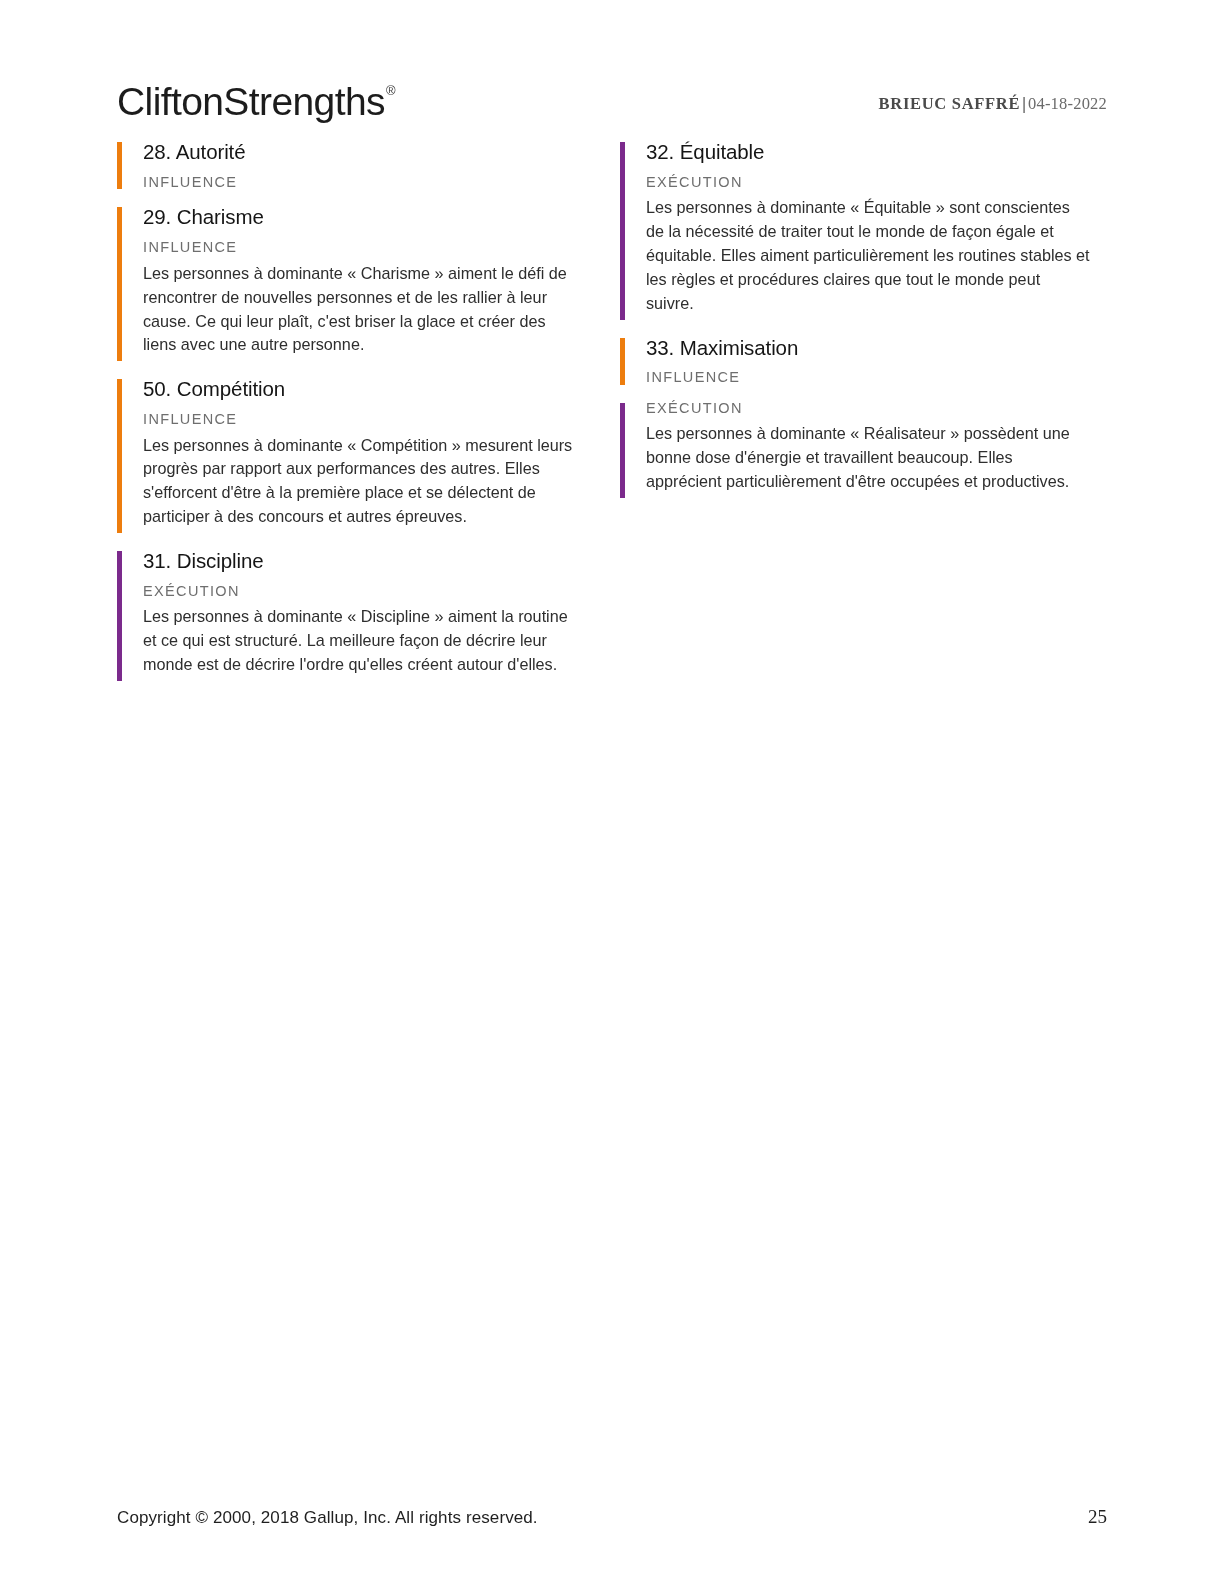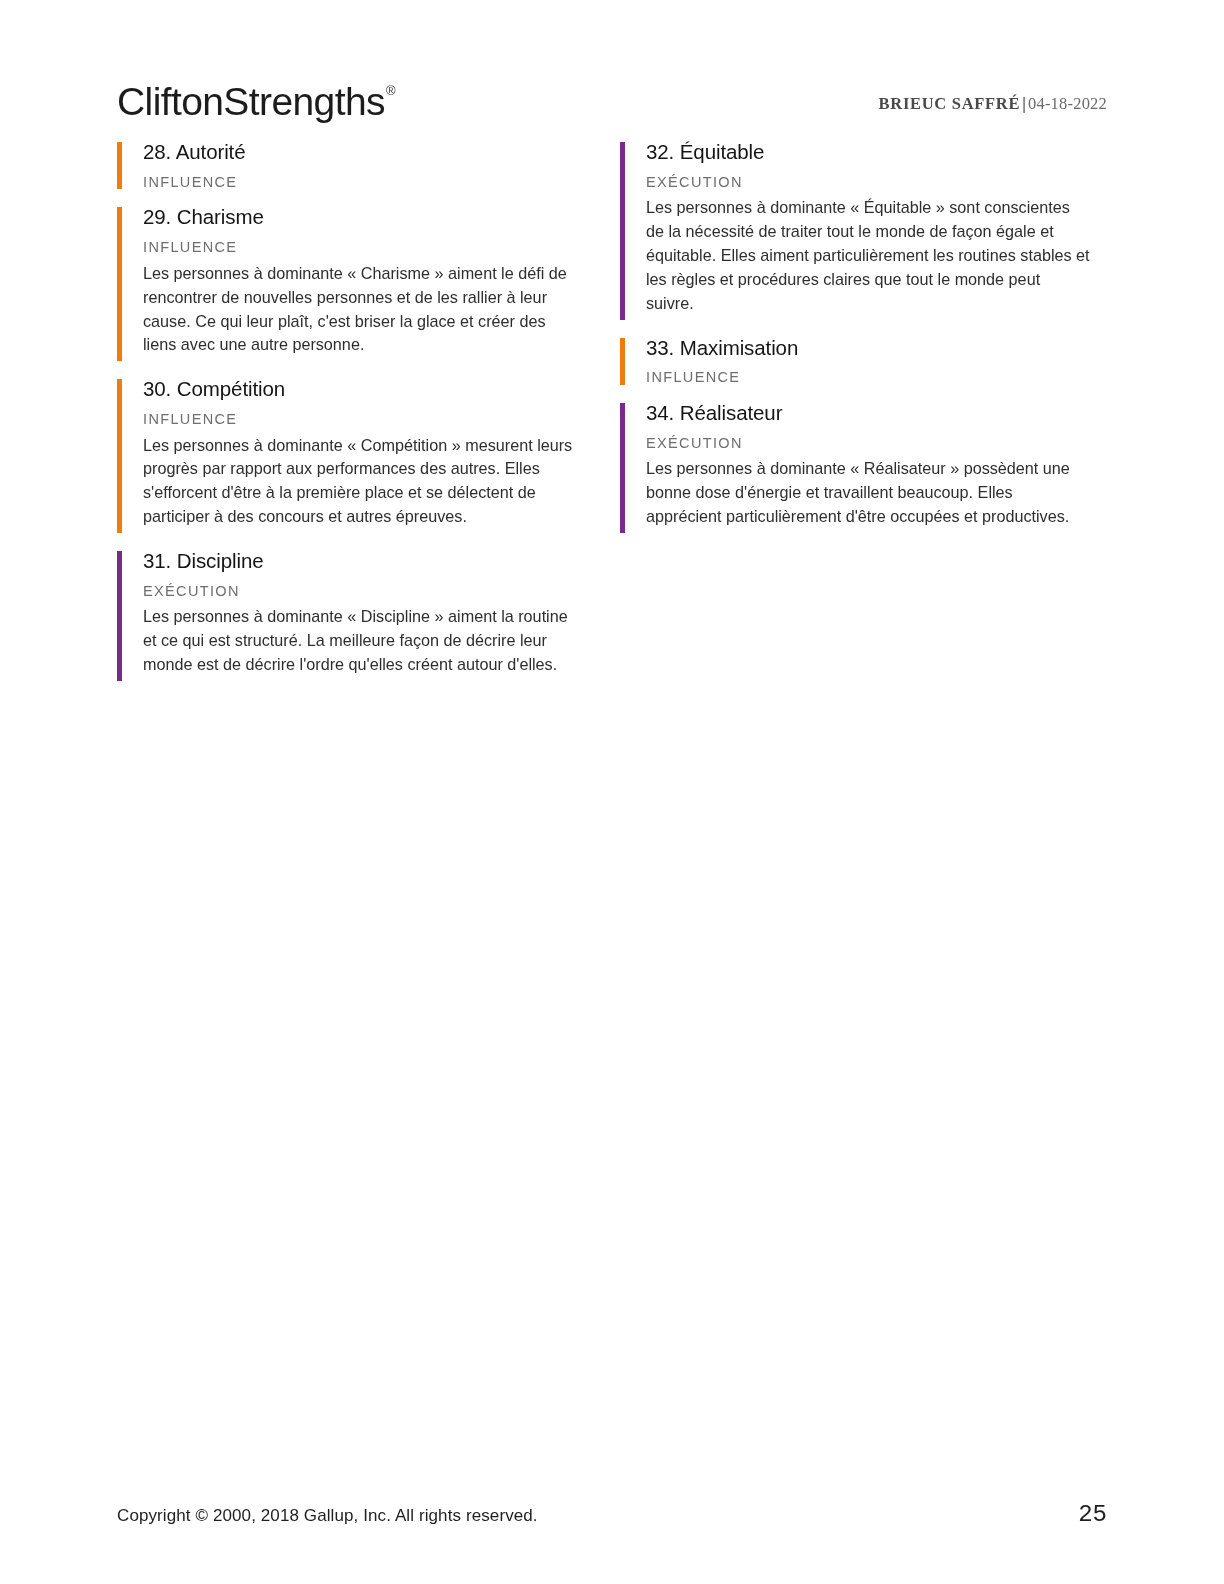--- a/index.html
+++ b/index.html
@@ -153,22 +153,22 @@
     display: flex;
     align-items: baseline;
     justify-content: space-between;
   }
   .copyright {
     font-size: 17px;
     color: #1f1f1f;
     letter-spacing: 0.1px;
   }
   .page-number {
-    font-family: Liberation Mono, monospace;
-    font-size: 24px;
+    font-family: Liberation Serif, serif;
+    font-size: 19px;
     color: #1f1f1f;
   }
 </style>
 </head>
 <body>
 
 <div class="page">
 
   <div class="page-header">
     <div class="brand-logo"><span>CliftonStrengths</span><span class="reg">®</span></div>
@@ -183,21 +183,21 @@
         <div class="theme-domain">INFLUENCE</div>
       </div>
 
       <div class="theme-block domain-influence">
         <div class="theme-title">29. Charisme</div>
         <div class="theme-domain">INFLUENCE</div>
         <div class="theme-desc">Les personnes à dominante « Charisme » aiment le défi de rencontrer de nouvelles personnes et de les rallier à leur cause. Ce qui leur plaît, c'est briser la glace et créer des liens avec une autre personne.</div>
       </div>
 
       <div class="theme-block domain-influence">
-        <div class="theme-title">30. Compétition</div>
+        <div class="theme-title">50. Compétition</div>
         <div class="theme-domain">INFLUENCE</div>
         <div class="theme-desc">Les personnes à dominante « Compétition » mesurent leurs progrès par rapport aux performances des autres. Elles s'efforcent d'être à la première place et se délectent de participer à des concours et autres épreuves.</div>
       </div>
 
       <div class="theme-block domain-execution">
         <div class="theme-title">31. Discipline</div>
         <div class="theme-domain">EXÉCUTION</div>
         <div class="theme-desc">Les personnes à dominante « Discipline » aiment la routine et ce qui est structuré. La meilleure façon de décrire leur monde est de décrire l'ordre qu'elles créent autour d'elles.</div>
       </div>
     </div>
@@ -208,21 +208,20 @@
         <div class="theme-domain">EXÉCUTION</div>
         <div class="theme-desc">Les personnes à dominante « Équitable » sont conscientes de la nécessité de traiter tout le monde de façon égale et équitable. Elles aiment particulièrement les routines stables et les règles et procédures claires que tout le monde peut suivre.</div>
       </div>
 
       <div class="theme-block domain-influence">
         <div class="theme-title">33. Maximisation</div>
         <div class="theme-domain">INFLUENCE</div>
       </div>
 
       <div class="theme-block domain-execution">
-        <div class="theme-title">34. Réalisateur</div>
         <div class="theme-domain">EXÉCUTION</div>
         <div class="theme-desc">Les personnes à dominante « Réalisateur » possèdent une bonne dose d'énergie et travaillent beaucoup. Elles apprécient particulièrement d'être occupées et productives.</div>
       </div>
     </div>
 
   </div>
 
   <div class="page-footer">
     <div class="copyright">Copyright © 2000, 2018 Gallup, Inc. All rights reserved.</div>
     <div class="page-number">25</div>

